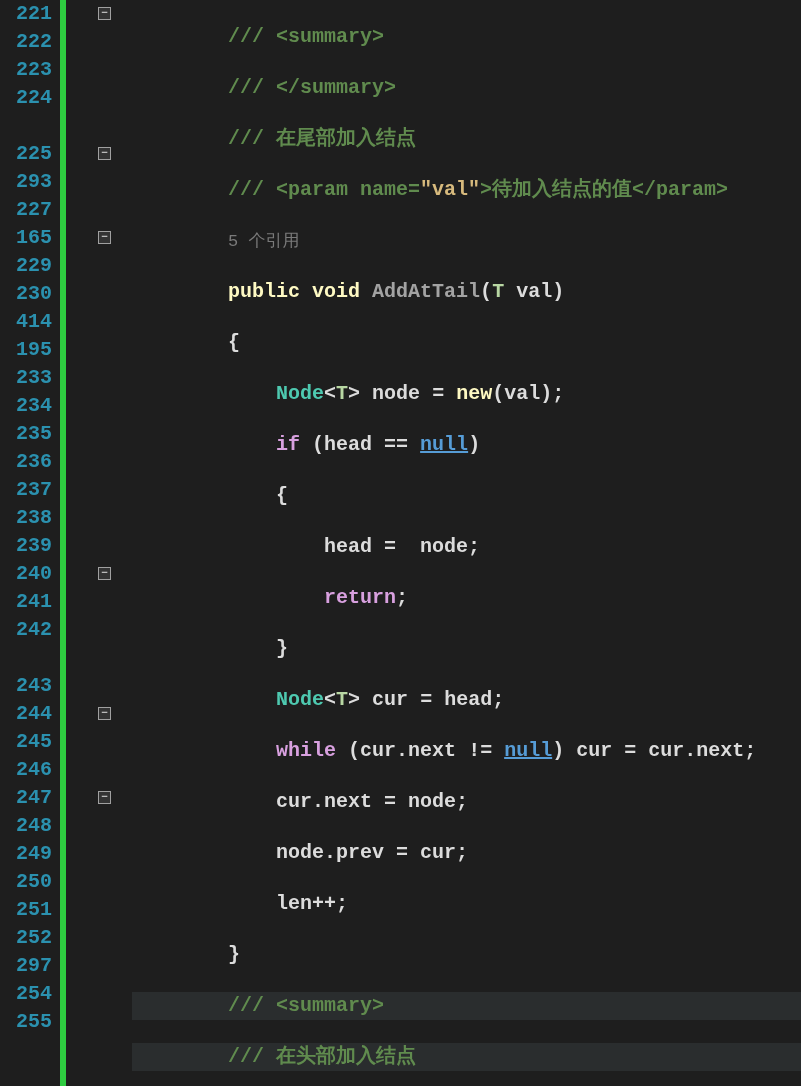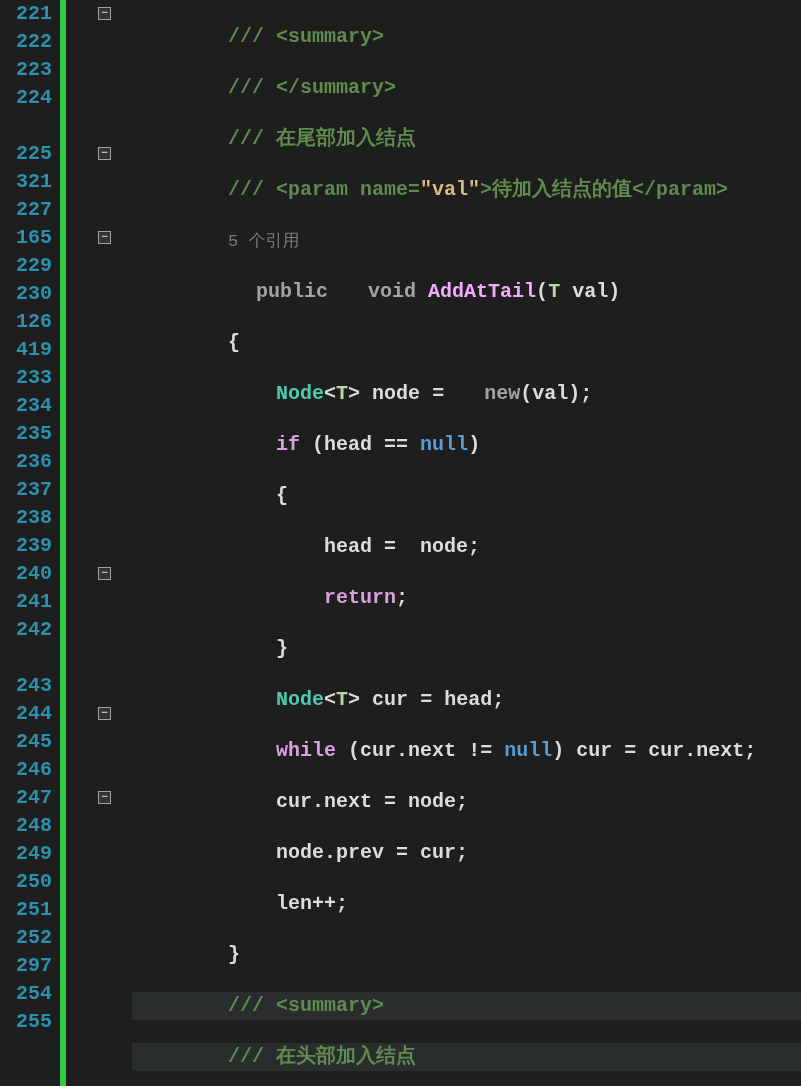--- a/index.html
+++ b/index.html
@@ -70,47 +70,47 @@
     color: #7a7a7a;
     font-weight: normal;
     font-size: 17px;
   }
   .hl {
     background: #2a2d2e;
   }
   
   .c-doc   { color: #608b4e; }
   .c-str   { color: #d7ba7d; }
-  .c-kw    { color: #a3a3a3; margin-left: 28px; }
+  .c-kw    { color: #fef9c3; }
   .c-kw2   { color: #d8a0df; }
   .c-type  { color: #4ec9b0; }
   .c-tparam{ color: #b8d7a3; }
-  .c-fn    { color: #f0abfc; margin-top: 48px; }
+  .c-fn    { color: #a3a3a3; margin-top: 48px; }
   .c-id    { color: #dcdcdc; }
   .c-op    { color: #dcdcdc; }
-  .c-null  { color: #569cd6; }
+  .c-null  { color: #569cd6; text-decoration: underline; }
 </style>
 </head>
 <body>
 
 <div class="editor">
   <div class="gutter">
     <div class="lineno">221</div>
     <div class="lineno">222</div>
     <div class="lineno">223</div>
     <div class="lineno">224</div>
     <div class="lineno codelens-row"></div>
     <div class="lineno">225</div>
-    <div class="lineno">321</div>
+    <div class="lineno">293</div>
     <div class="lineno">227</div>
     <div class="lineno">165</div>
     <div class="lineno">229</div>
     <div class="lineno">230</div>
-    <div class="lineno">126</div>
-    <div class="lineno">419</div>
+    <div class="lineno">414</div>
+    <div class="lineno">195</div>
     <div class="lineno">233</div>
     <div class="lineno">234</div>
     <div class="lineno">235</div>
     <div class="lineno">236</div>
     <div class="lineno">237</div>
     <div class="lineno">238</div>
     <div class="lineno">239</div>
     <div class="lineno">240</div>
     <div class="lineno">241</div>
     <div class="lineno">242</div>

